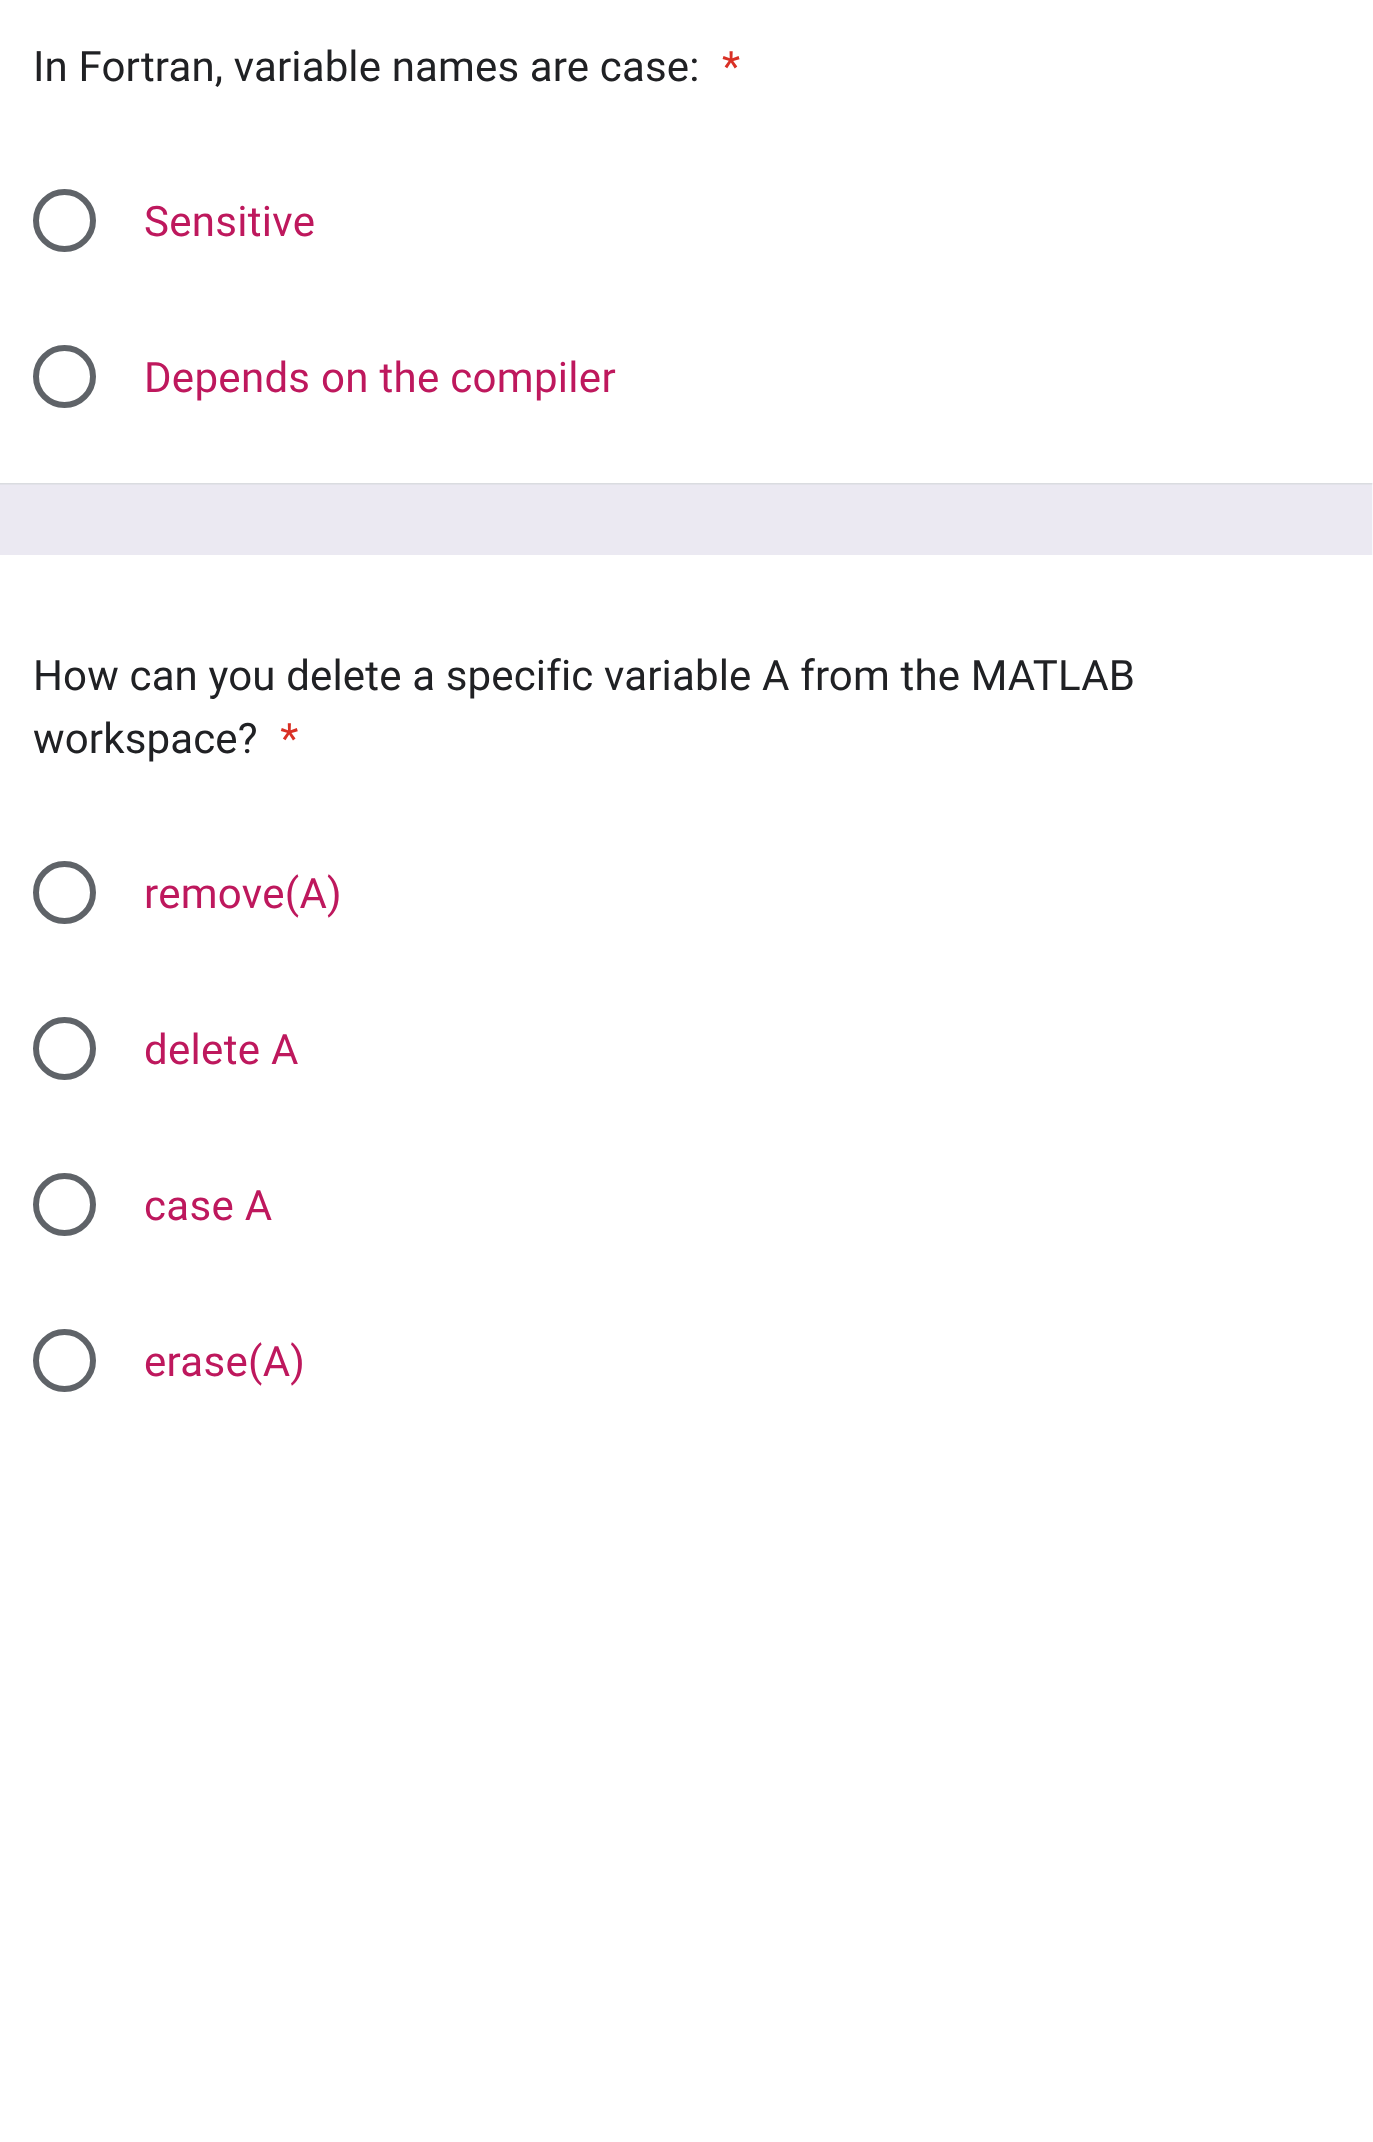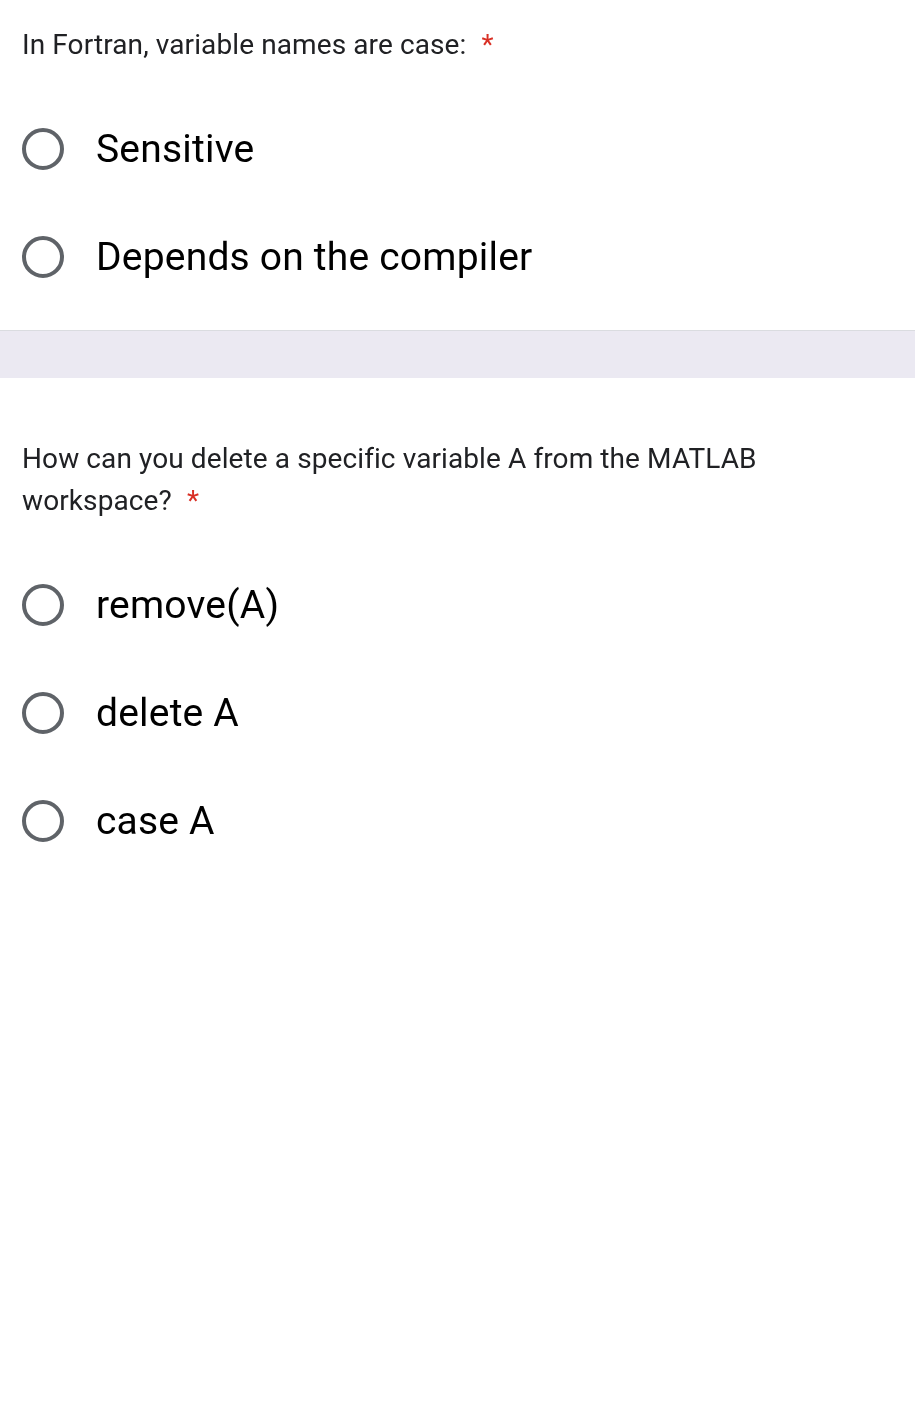--- a/index.html
+++ b/index.html
@@ -41,23 +41,23 @@
       cursor: pointer;
     }
     .radio-circle {
       width: 42px;
       height: 42px;
       border: 4px solid #5f6368;
       border-radius: 50%;
       flex-shrink: 0;
     }
     .option-label {
-      font-size: 39px;
+      font-size: 28px;
       font-weight: 400;
-      color: #000000;
+      color: #be185d;
       letter-spacing: 0.2px;
     }
     .separator {
       height: 48px;
       background: #ebe9f2;
       border-top: 1px solid #dadce0;
     }
   </style>
 </head>
 <body>
@@ -92,14 +92,18 @@
       <span class="option-label">remove(A)</span>
     </div>
     <div class="option-row">
       <div class="radio-circle"></div>
       <span class="option-label">delete A</span>
     </div>
     <div class="option-row">
       <div class="radio-circle"></div>
       <span class="option-label">case A</span>
     </div>
+    <div class="option-row">
+      <div class="radio-circle"></div>
+      <span class="option-label">erase(A)</span>
+    </div>
   </div>
 </div>
 
 </body></html>

